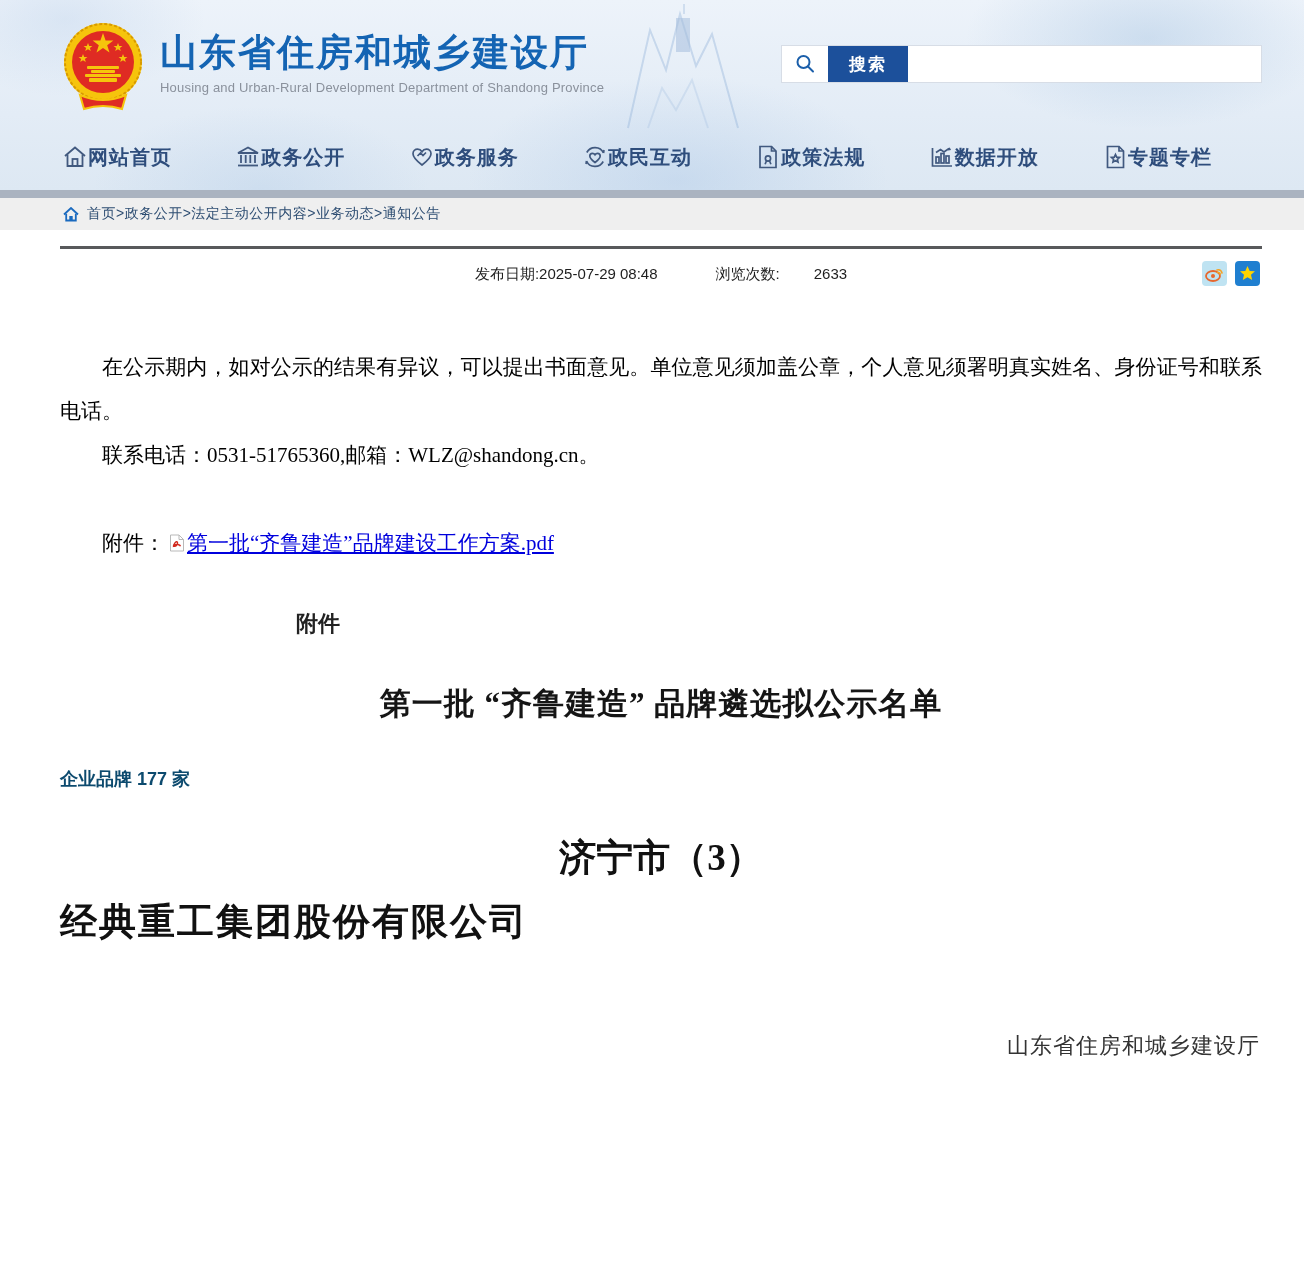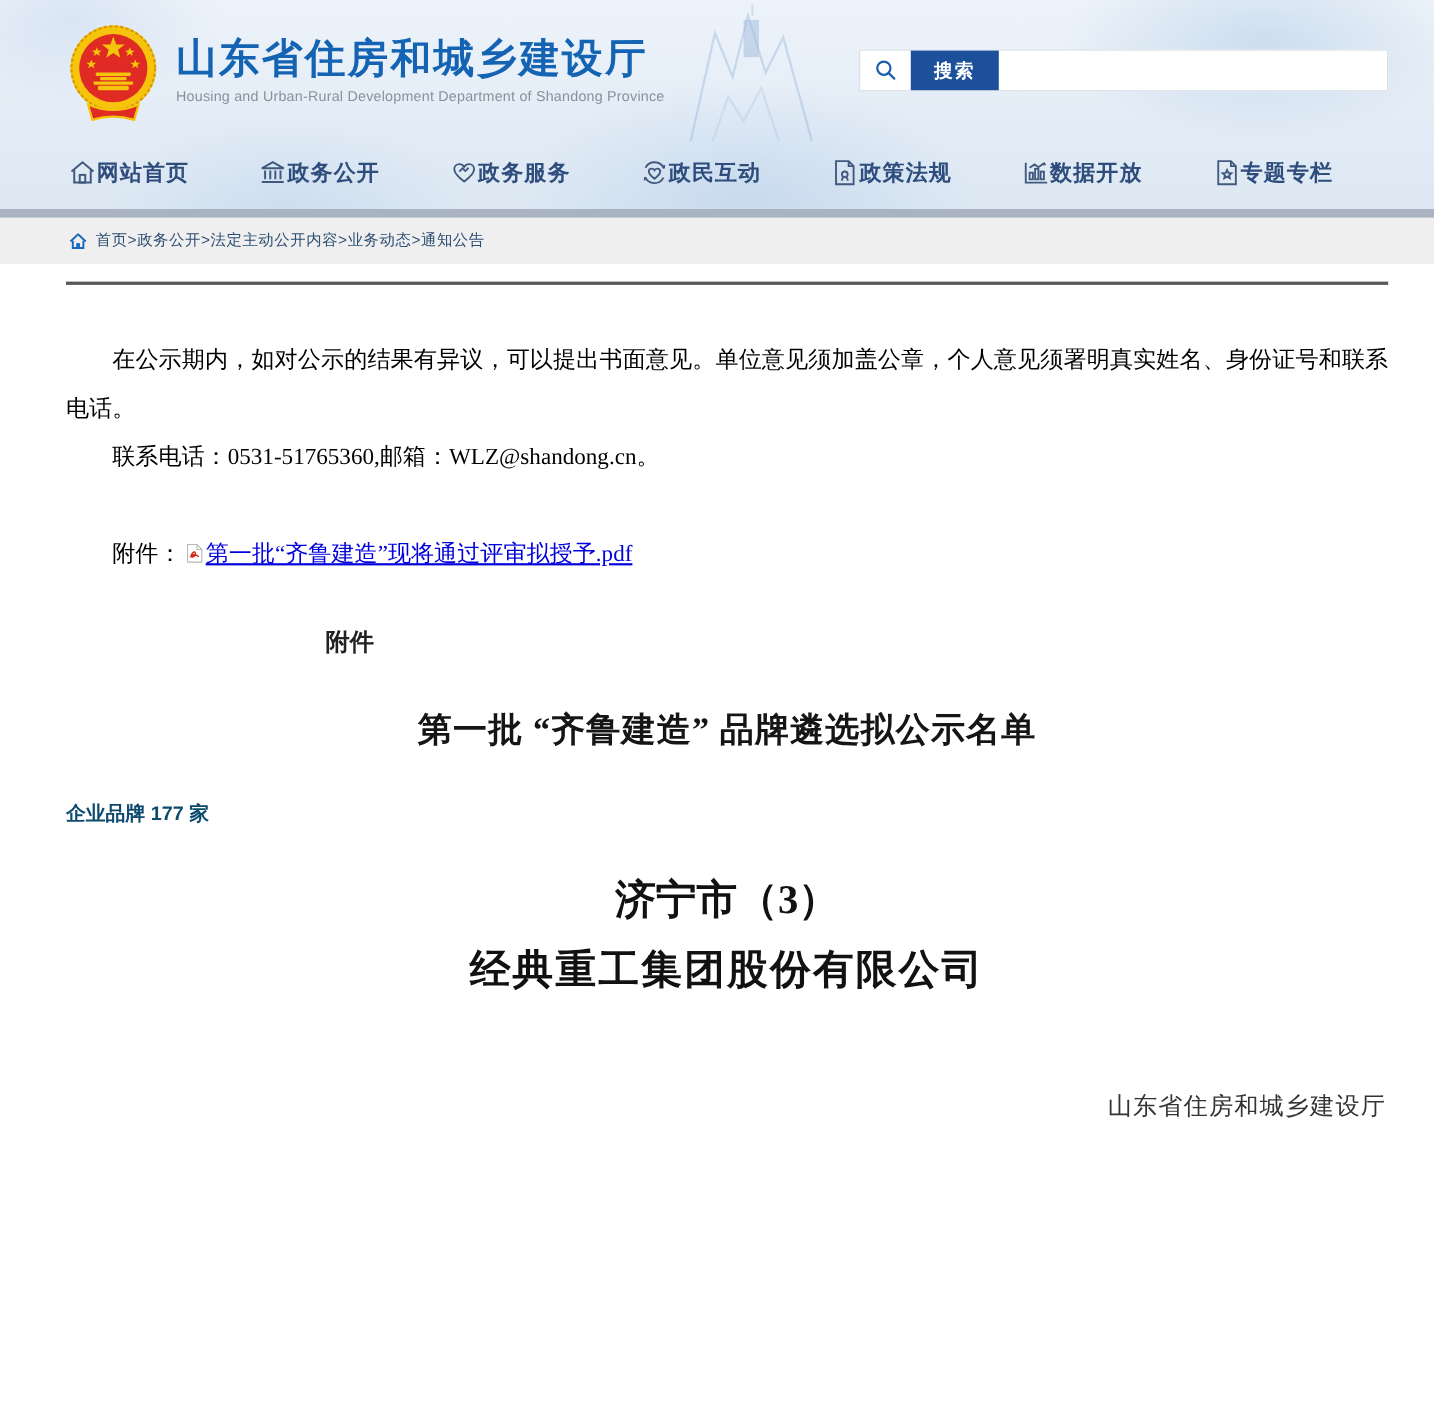--- a/index.html
+++ b/index.html
@@ -29,21 +29,21 @@
   .search-input{flex:1;border:none;outline:none;font-size:15px;color:#444;background:transparent;}
   .search-input::placeholder{color:#9aa2ad;}
   .search-btn{width:80px;border:none;background:#1c509b;color:#fff;font-size:17px;font-weight:bold;cursor:pointer;letter-spacing:2px;}
   
   .nav-row{display:flex;align-items:center;justify-content:space-between;height:58px;padding:0 92px 0 62px;}
   .nav-item{display:flex;align-items:flex-start;gap:0;cursor:pointer;}
   .nav-label{font-size:20px;font-weight:bold;color:#2e4d7c;letter-spacing:1px;}
   .nav-icon{display:flex;}
   
   .gray-strip{height:8px;background:#aab3c0;}
-  .breadcrumb{height:42px;background:#efefef;display:flex;align-items:center;padding-left:63px;gap:8px;}
+  .breadcrumb{height:32px;background:#efefef;display:flex;align-items:center;padding-left:63px;gap:8px;}
   .breadcrumb-text{font-size:14px;color:#2d4d72;letter-spacing:.5px;}
   
   main{padding:0 42px 0 60px;}
   .article-title{font-size:23px;font-weight:bold;color:#000;text-align:center;margin:40px 10px 0;letter-spacing:.5px;}
   .title-divider{border:none;border-top:3px solid #58595b;margin:16px 0 0;}
   .meta-row{position:relative;height:50px;display:flex;align-items:center;justify-content:center;gap:58px;font-size:15px;color:#1f1f1f;}
   .views-wrap{display:flex;gap:34px;}
   .share-icons{position:absolute;right:2px;top:12px;display:flex;gap:8px;}
   .share-weibo{width:25px;height:25px;border-radius:4px;background:#bfe3f2;display:flex;align-items:center;justify-content:center;cursor:pointer;}
   .share-qzone{width:25px;height:25px;border-radius:4px;background:#1f7fd0;display:flex;align-items:center;justify-content:center;cursor:pointer;color:#ffd400;font-size:17px;}
@@ -52,21 +52,21 @@
   .attachment-row{display:flex;align-items:center;margin-top:52px;font-family:"Liberation Serif","DejaVu Serif",serif;font-size:21px;color:#000;}
   .attachment-row .indent{width:2em;}
   .pdf-icon{margin:0 2px 0 4px;display:flex;}
   .attachment-link{color:#0000dd;text-decoration:underline;cursor:pointer;}
   
   .doc{font-family:"Liberation Serif","DejaVu Serif",serif;color:#111;}
   .doc-annex{margin:52px 0 0 236px;font-family:"Liberation Sans","DejaVu Sans",sans-serif;font-size:22px;font-weight:bold;color:#222;}
   .doc-heading{text-align:center;margin-top:44px;font-size:31px;font-weight:bold;letter-spacing:1px;color:#151515;}
   .doc-sub{text-align:left;margin-top:42px;font-family:"Liberation Sans","DejaVu Sans",sans-serif;font-size:18px;font-weight:bold;color:#0c4a6e;}
   .doc-city{text-align:center;margin-top:42px;font-size:37px;font-weight:bold;color:#111;}
-  .doc-company{text-align:center;margin-top:14px;font-size:37px;font-weight:bold;letter-spacing:2px;color:#111;}
+  .doc-company{text-align:left;margin-top:14px;font-size:37px;font-weight:bold;letter-spacing:2px;color:#111;}
   .doc-sign{margin-top:84px;text-align:right;font-size:22px;color:#333;padding-right:2px;letter-spacing:1px;}
 </style>
 </head>
 <body>
 
 <header class="site-header">
   <svg class="mountain-art" width="190" height="130" viewBox="0 0 190 130">
     <g fill="none" stroke="#8fb0d8" stroke-width="2" opacity=".7">
       <path d="M40 128 L62 30 L78 70 L92 14 L108 66 L124 34 L150 128"></path>
       <path d="M60 128 L74 88 L88 110 L104 80 L120 128" opacity=".6"></path>
@@ -193,37 +193,58 @@
       <path d="M1 7.5 L8 1 L15 7.5" fill="none" stroke="#1a6abf" stroke-width="1.8"></path>
       <path d="M3.2 6.8 V13.5 H12.8 V6.8" fill="none" stroke="#1a6abf" stroke-width="1.8"></path>
       <rect x="6.3" y="9" width="3.4" height="4.5" fill="#1a6abf"></rect>
     </svg>
   <span class="breadcrumb-text">首页&gt;政务公开&gt;法定主动公开内容&gt;业务动态&gt;通知公告</span>
 </div>
 
 <main>
   <hr class="title-divider">
 
+  <div class="meta-row">
+    <span>发布日期:2025-07-29 08:48</span>
+    <span class="views-wrap">
+      <span>浏览次数:</span>
+      <span>2633</span>
+    </span>
+    <span class="share-icons">
+      <span class="share-weibo">
+        <svg width="19" height="16" viewBox="0 0 19 16">
+            <ellipse cx="8" cy="10" rx="7" ry="5" fill="none" stroke="#e6672e" stroke-width="1.8"></ellipse>
+            <circle cx="8" cy="10" r="2" fill="#e6672e"></circle>
+            <path d="M12 4 q4 -1 5 3 M12.5 6.5 q2.3 -.4 2.8 1.8" fill="none" stroke="#f5a325" stroke-width="1.6" stroke-linecap="round"></path>
+          </svg>
+      </span>
+      <span class="share-qzone">
+        <svg width="17" height="17" viewBox="0 0 17 17">
+            <polygon points="8.5,1 10.7,6 16,6.3 12,9.8 13.2,15 8.5,12.2 3.8,15 5,9.8 1,6.3 6.3,6" fill="#ffd400"></polygon>
+          </svg>
+      </span>
+    </span>
+  </div>
 
   <div class="body-text">
     <p>在公示期内，如对公示的结果有异议，可以提出书面意见。单位意见须加盖公章，个人意见须署明真实姓名、身份证号和联系电话。</p>
     <p>联系电话：0531-51765360,邮箱：WLZ@shandong.cn。</p>
   </div>
 
   <div class="attachment-row">
     <span class="indent"></span>
     <span>附件：</span>
     <span class="pdf-icon">
       <svg width="16" height="18" viewBox="0 0 16 18">
           <path d="M1.5 1 H10 L14.5 5.5 V17 H1.5 Z" fill="#fff" stroke="#b9b9b9"></path>
           <path d="M10 1 V5.5 H14.5" fill="none" stroke="#b9b9b9"></path>
           <path d="M4.5 13 C4 10.5 7.5 6 8.5 8.5 C9.5 11 5.5 13.8 4.8 11.5 C7 9.5 11 10.7 11.5 12.3" fill="none" stroke="#d22a1e" stroke-width="1.4"></path>
         </svg>
     </span>
-    <a class="attachment-link">第一批“齐鲁建造”现将通过评审拟授予.pdf</a>
+    <a class="attachment-link">第一批“齐鲁建造”品牌建设工作方案.pdf</a>
   </div>
 
   <section class="doc">
     <div class="doc-annex">附件</div>
     <div class="doc-heading">第一批 “齐鲁建造” 品牌遴选拟公示名单</div>
     <div class="doc-sub">企业品牌 177 家</div>
     <div class="doc-city">济宁市（3）</div>
     <div class="doc-company">经典重工集团股份有限公司</div>
     <div class="doc-sign">山东省住房和城乡建设厅</div>
 

